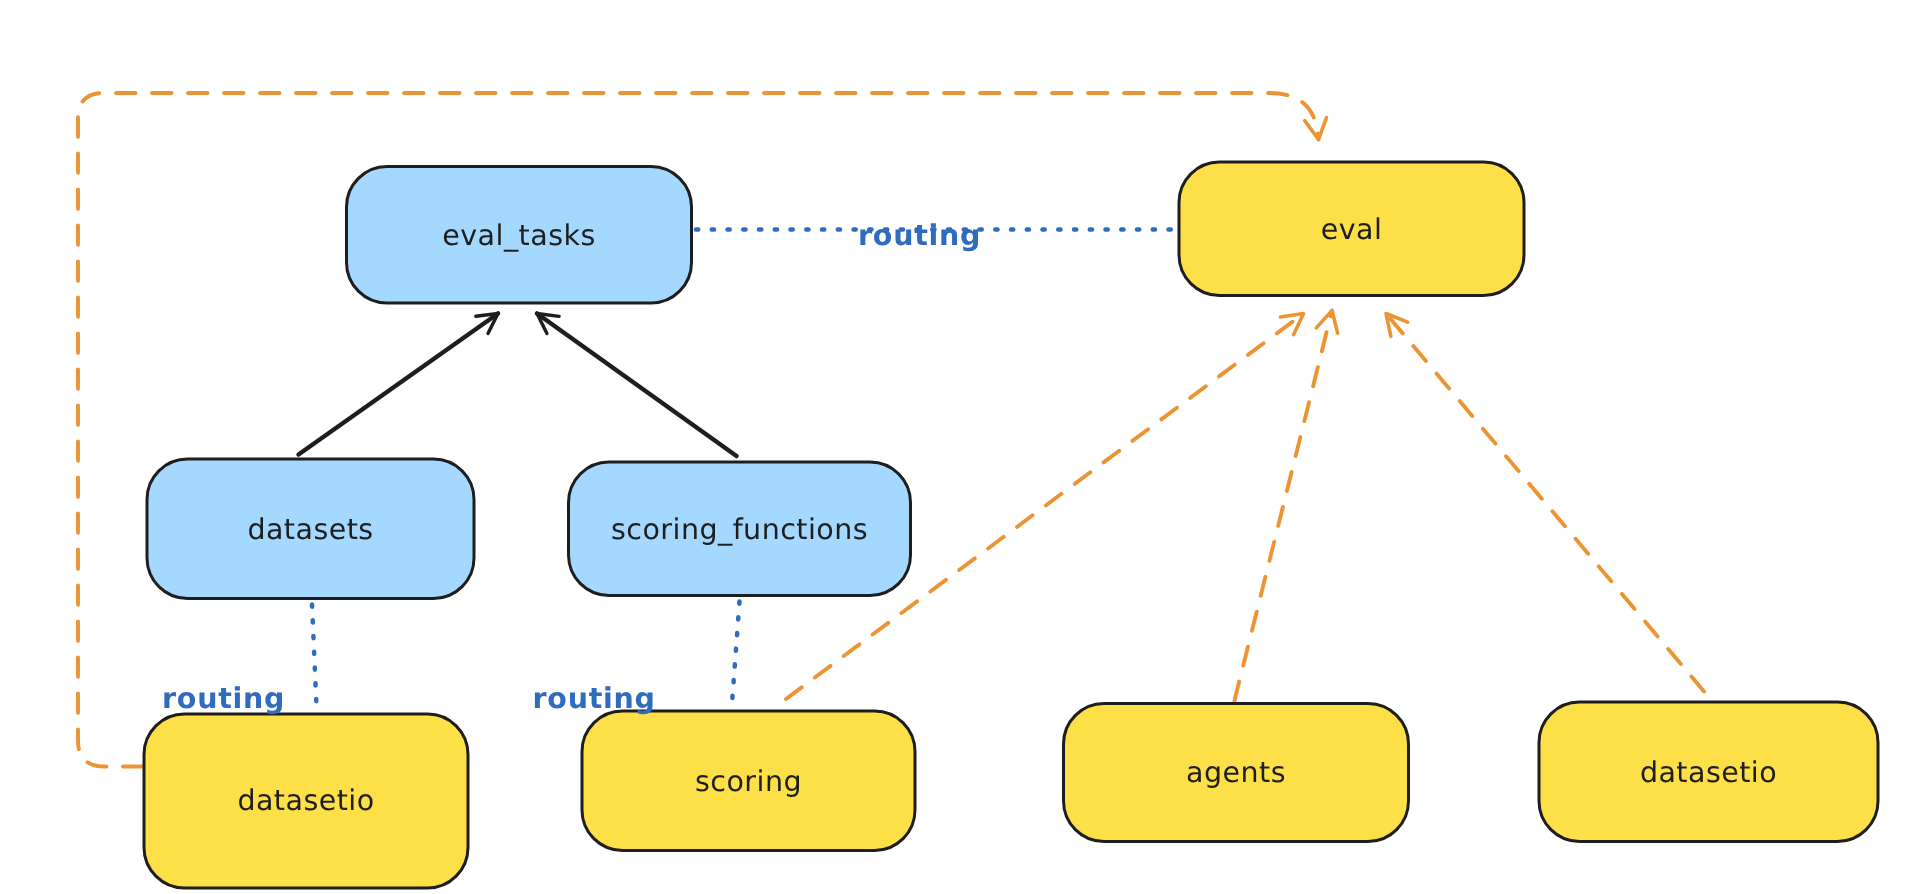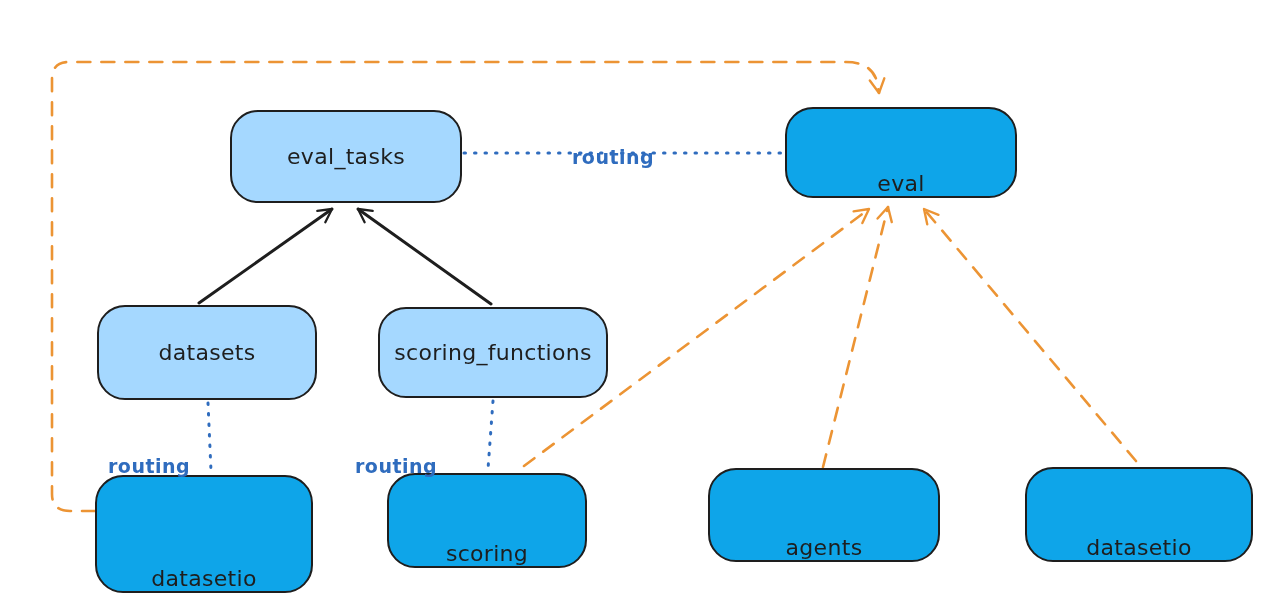--- a/index.html
+++ b/index.html
@@ -10,26 +10,26 @@
     overflow:hidden;
     font-family:"DejaVu Sans", sans-serif;
   }
   .edges-layer{position:absolute;left:0;top:0;width:1280px;height:596px;}
   .node{
     position:absolute;
     box-sizing:border-box;
     border:2.5px solid #1e1e1e;
     border-radius:28px;
     display:flex;align-items:center;justify-content:center;
-    font-size:22px;
+    font-size:19px;
     letter-spacing:.3px;
     color:#1e1e1e;
   }
   .node-blue{background:#a5d8ff;}
-  .node-green{background:#0ea5e9;align-items:flex-end;}
+  .node-green{background:#fde047;}
   .routing-label{
     position:absolute;
     color:#2f6cbe;
     font-size:19px;
     font-weight:600;
     letter-spacing:.5px;
     white-space:nowrap;
     margin-top:30px;
   }
 </style>
@@ -75,21 +75,21 @@
   </div>
 
   <div class="node node-blue" style="left:97px;top:305px;width:220px;height:95px;">
     <span>datasets</span>
   </div>
 
   <div class="node node-green" style="left:95px;top:475px;width:218px;height:118px;">
     <span>datasetio</span>
   </div>
 
-  <div class="node node-green" style="left:387px;top:473px;width:200px;height:95px;">
+  <div class="node node-green" style="left:387px;top:473px;width:224px;height:95px;">
     <span>scoring</span>
   </div>
 
   <div class="node node-green" style="left:708px;top:468px;width:232px;height:94px;">
     <span>agents</span>
   </div>
 
   <div class="node node-green" style="left:1025px;top:467px;width:228px;height:95px;">
     <span>datasetio</span>
   </div>

